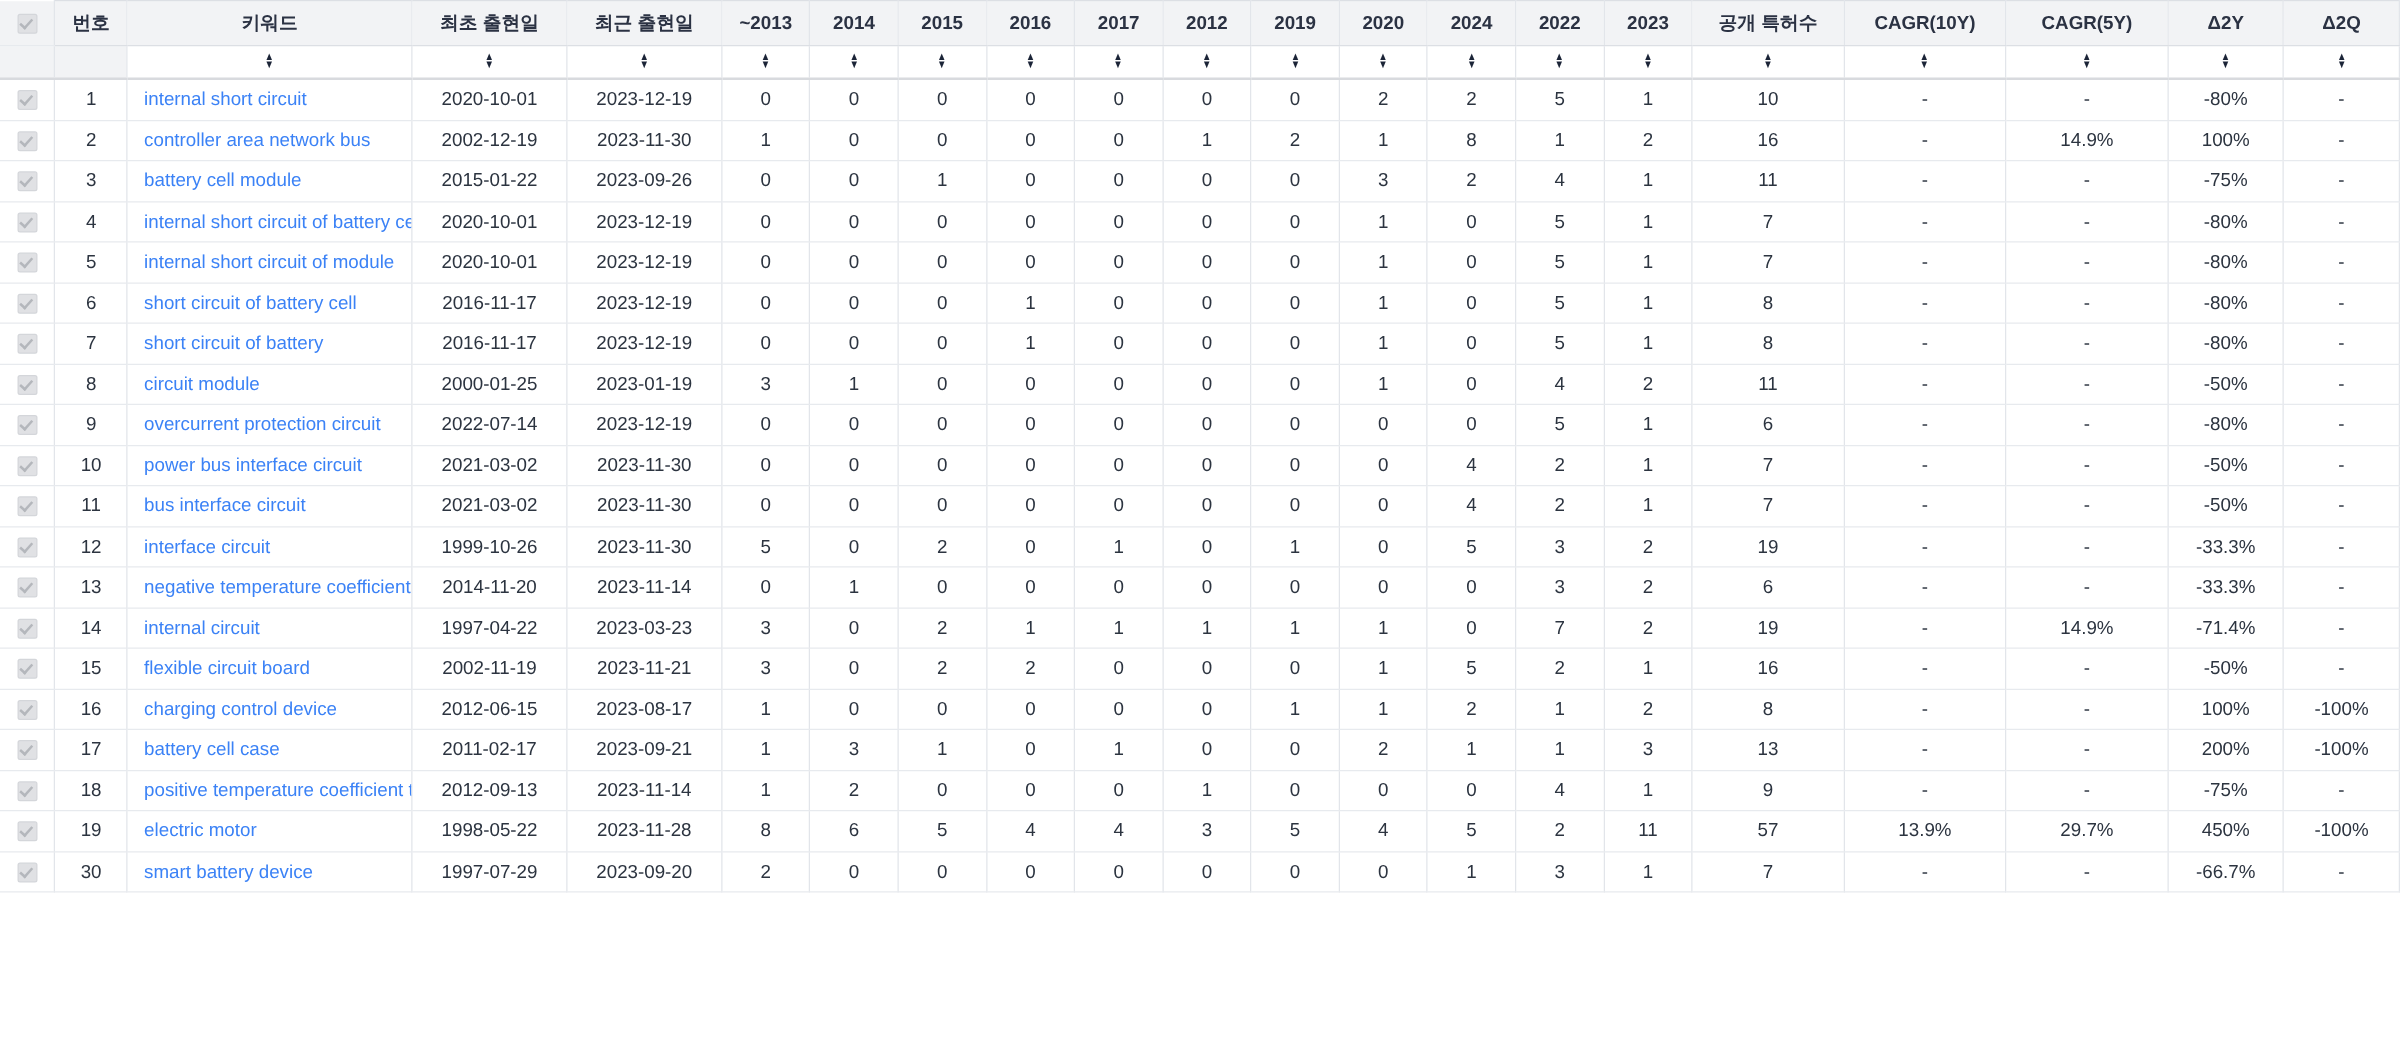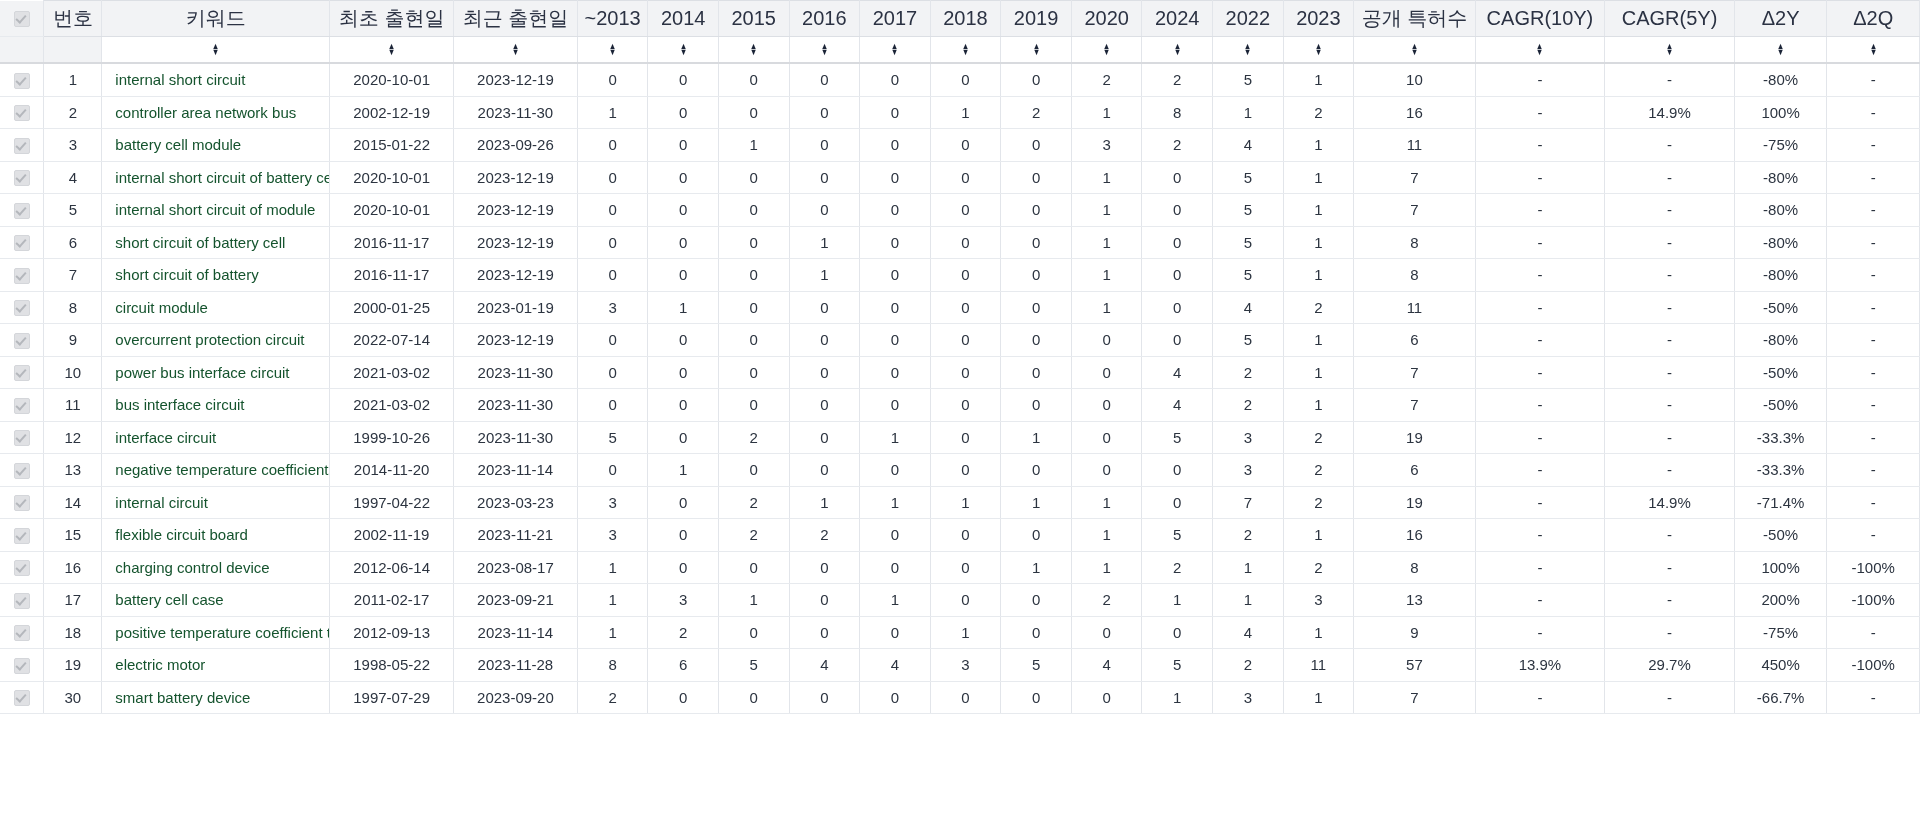--- a/index.html
+++ b/index.html
@@ -27,22 +27,22 @@
     border-right: 1px solid #e2e5ea;
     border-bottom: 1px solid #e7eaee;
     padding: 0;
     vertical-align: middle;
     overflow: hidden;
     white-space: nowrap;
   }
   thead th.hdr-label {
     background: #f2f3f5;
     color: #2b3243;
-    font-weight: normal;
-    font-size: 20px;
+    font-weight: bold;
+    font-size: 15px;
     height: 35px;
     text-align: center;
     border-bottom: 1px solid #dcdfe4;
     border-top: 1px solid #dcdfe4;
   }
   thead tr.sortrow th {
     background: #ffffff;
     height: 25px;
     text-align: center;
     border-bottom: 2px solid #d8dade;
@@ -66,21 +66,21 @@
   }
   tbody td {
     height: 31.5px;
     text-align: center;
     color: #2c3440;
     font-size: 15px;
   }
   tbody td.kw {
     text-align: left;
     padding-left: 13px;
-    color: #14532d;
+    color: #3b82f6;
   }
   tbody td.num { text-align: center; }
   .chk {
     display: inline-block;
     width: 14px;
     height: 14px;
     background: #e0e1e4;
     border: 1px solid #d4d6da;
     border-radius: 2px;
     position: relative;
@@ -144,21 +144,21 @@
         </th>
         <th class="hdr-label">번호</th>
         <th class="hdr-label">키워드</th>
         <th class="hdr-label">최초 출현일</th>
         <th class="hdr-label">최근 출현일</th>
         <th class="hdr-label">~2013</th>
         <th class="hdr-label">2014</th>
         <th class="hdr-label">2015</th>
         <th class="hdr-label">2016</th>
         <th class="hdr-label">2017</th>
-        <th class="hdr-label">2018</th>
+        <th class="hdr-label">2012</th>
         <th class="hdr-label">2019</th>
         <th class="hdr-label">2020</th>
         <th class="hdr-label">2024</th>
         <th class="hdr-label">2022</th>
         <th class="hdr-label">2023</th>
         <th class="hdr-label">공개 특허수</th>
         <th class="hdr-label">CAGR(10Y)</th>
         <th class="hdr-label">CAGR(5Y)</th>
         <th class="hdr-label">Δ2Y</th>
         <th class="hdr-label">Δ2Q</th>
@@ -530,21 +530,21 @@
           <td class="num">16</td>
           <td class="num">-</td>
           <td class="num">-</td>
           <td class="num">-50%</td>
           <td class="num">-</td>
         </tr>
         <tr>
           <td><span class="chk"></span></td>
           <td class="num">16</td>
           <td class="kw">charging control device</td>
-          <td class="num">2012-06-14</td>
+          <td class="num">2012-06-15</td>
           <td class="num">2023-08-17</td>
           <td class="num">1</td>
           <td class="num">0</td>
           <td class="num">0</td>
           <td class="num">0</td>
           <td class="num">0</td>
           <td class="num">0</td>
           <td class="num">1</td>
           <td class="num">1</td>
           <td class="num">2</td>

